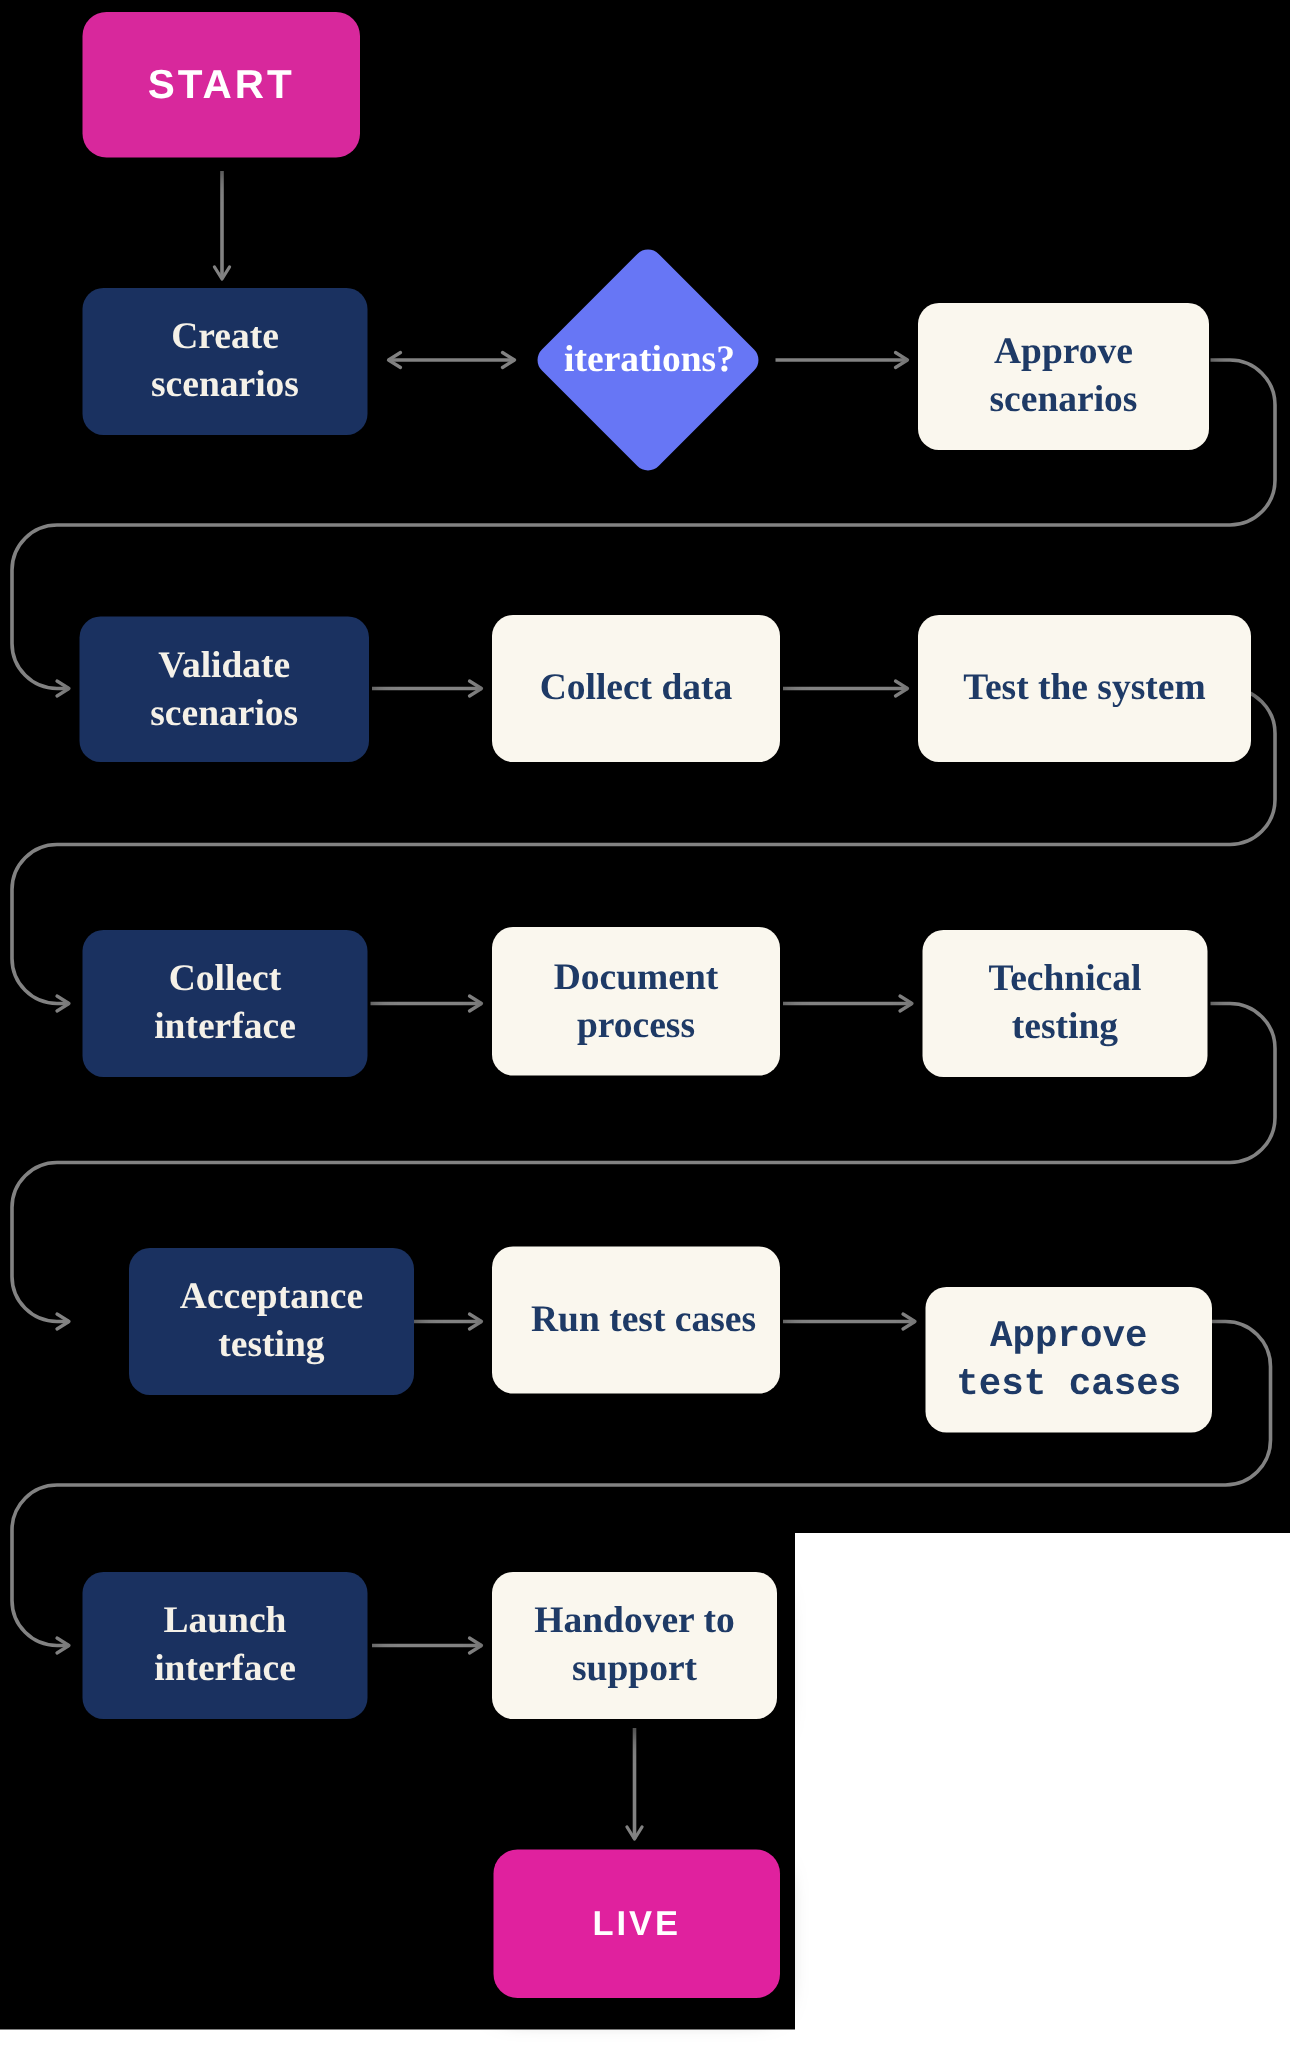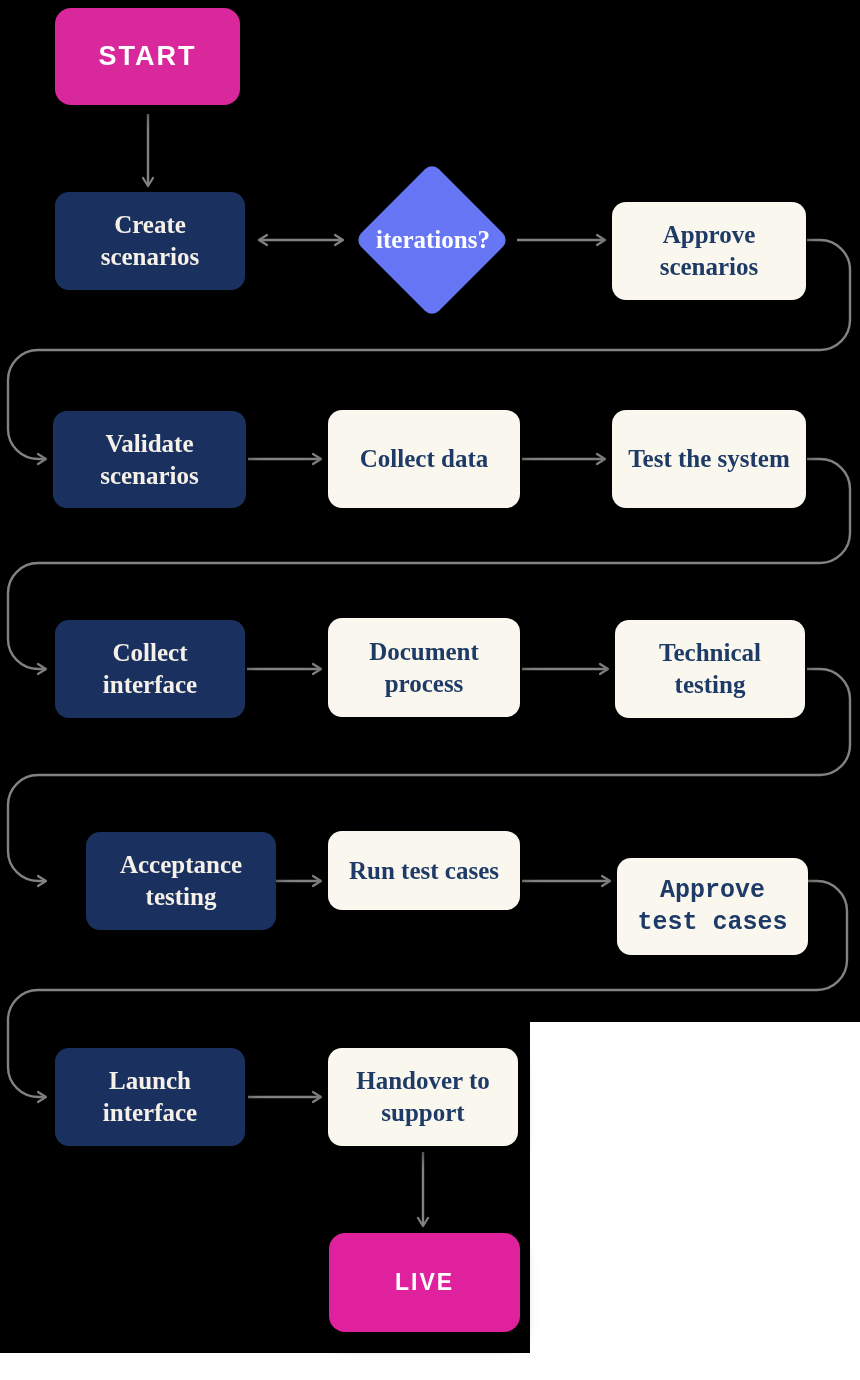--- a/index.html
+++ b/index.html
@@ -140,41 +140,41 @@
   </div>
 
   <div class="node navy label-serif" style="left:53px; top:411px; width:193px; height:97px;">
     <span>Validate scenarios</span>
   </div>
 
   <div class="node cream label-serif" style="left:328px; top:410px; width:192px; height:98px;">
     <span>Collect data</span>
   </div>
 
-  <div class="node cream label-serif" style="left:612px; top:410px; width:194px; height:98px;">
+  <div class="node cream label-serif" style="left:612px; top:410px; width:222px; height:98px;">
     <span>Test the system</span>
   </div>
 
   <div class="node navy label-serif" style="left:55px; top:620px; width:190px; height:98px;">
     <span>Collect interface</span>
   </div>
 
   <div class="node cream label-serif" style="left:328px; top:618px; width:192px; height:99px;">
     <span>Document process</span>
   </div>
 
   <div class="node cream label-serif" style="left:615px; top:620px; width:190px; height:98px;">
     <span>Technical testing</span>
   </div>
 
   <div class="node navy label-serif" style="left:55px; top:832px; width:190px; height:98px;margin-left:31px;">
     <span>Acceptance testing</span>
   </div>
 
-  <div class="node cream label-serif" style="left:328px; top:831px; width:192px; height:79px;">
+  <div class="node cream label-serif" style="left:328px; top:831px; width:192px; height:98px;justify-content:flex-end;">
     <span>Run test cases</span>
   </div>
 
   <div class="node cream label-serif" style="left:617px; top:858px; width:191px; height:97px;font-family:Liberation Mono, monospace;">
     <span>Approve test cases</span>
   </div>
 
   <div class="node navy label-serif" style="left:55px; top:1048px; width:190px; height:98px;">
     <span>Launch interface</span>
   </div>

